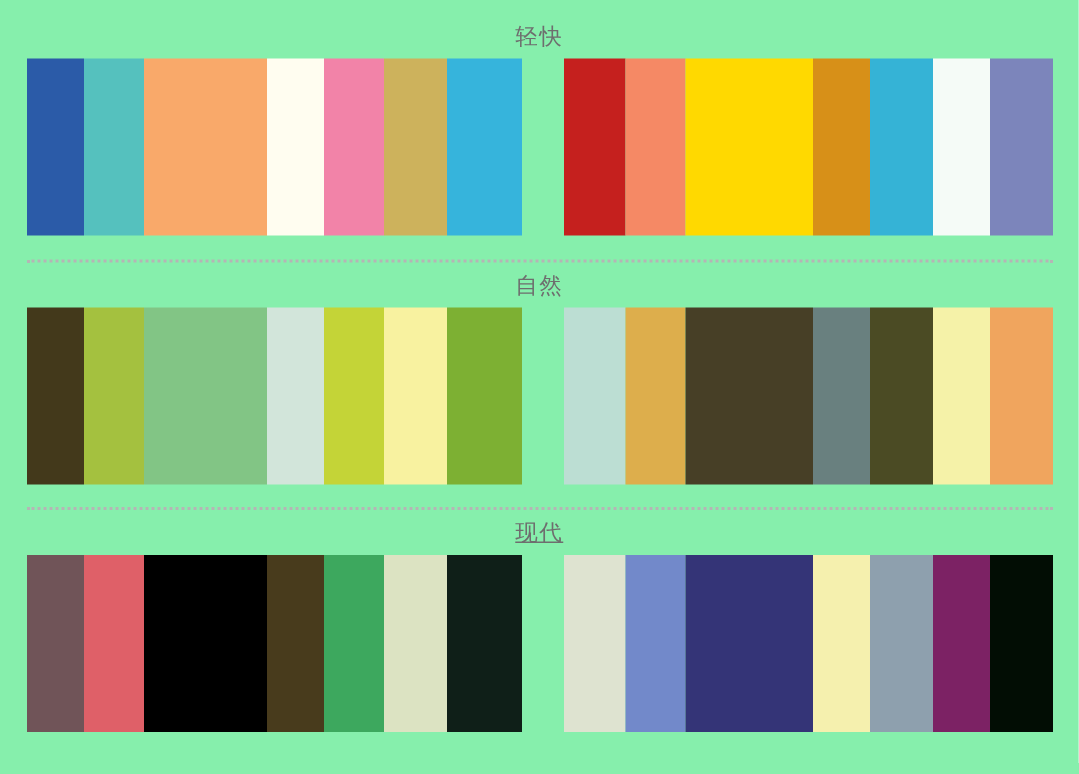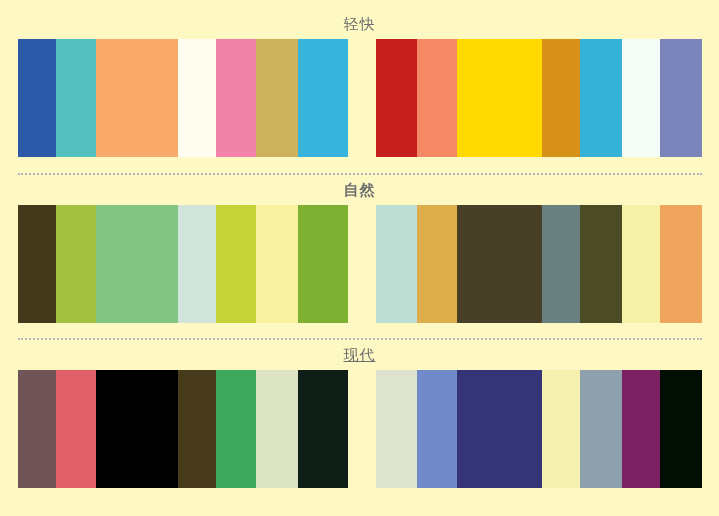--- a/index.html
+++ b/index.html
@@ -12,21 +12,21 @@
     height: 516px;
     position: relative;
     font-family: "Liberation Sans", "DejaVu Sans", sans-serif;
     overflow: hidden;
   }
   #stage {
     position: absolute;
     left: 0; top: 0;
     width: 719px;
     height: 516px;
-    background: #fef9c3;
+    background: #86efac;
   }
   .palette-group {
     position: absolute;
     left: 0;
     width: 719px;
   }
   .group-title {
     position: absolute;
     left: 0;
     top: 0;
@@ -107,21 +107,21 @@
           <div class="swatch" style="background: rgb(53, 179, 214); width: 12.8834%;"></div>
           <div class="swatch" style="background: rgb(245, 251, 247); width: 11.6564%;"></div>
           <div class="swatch" style="background: rgb(124, 133, 187); width: 12.8834%;"></div>
         </div>
     </div>
   </div>
 
   <div class="separator" id="sep-0" style="border-top-color: rgb(181, 181, 181);"></div>
 
   <div class="palette-group" id="group-1">
-    <div class="group-title" style="color: rgb(110, 110, 110); font-weight: bold;">自然</div>
+    <div class="group-title" style="color: rgb(110, 110, 110);">自然</div>
     <div class="swatch-row left">
       <div class="swatch-strip">
           <div class="swatch" style="background: rgb(67, 57, 27); width: 11.5152%;"></div>
           <div class="swatch" style="background: rgb(164, 193, 63); width: 12.1212%;"></div>
           <div class="swatch" style="background: rgb(130, 197, 133); width: 24.8485%;"></div>
           <div class="swatch" style="background: rgb(210, 229, 218); width: 11.5152%;"></div>
           <div class="swatch" style="background: rgb(196, 212, 55); width: 12.1212%;"></div>
           <div class="swatch" style="background: rgb(248, 242, 160); width: 12.7273%;"></div>
           <div class="swatch" style="background: rgb(125, 176, 51); width: 15.1515%;"></div>
         </div>

